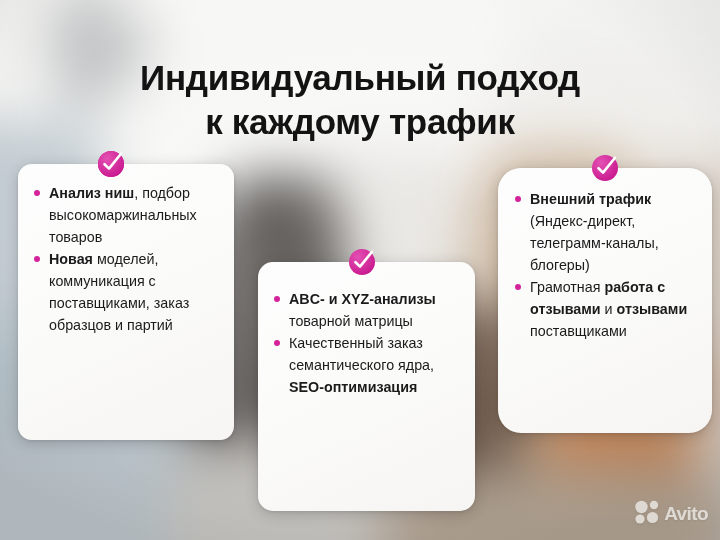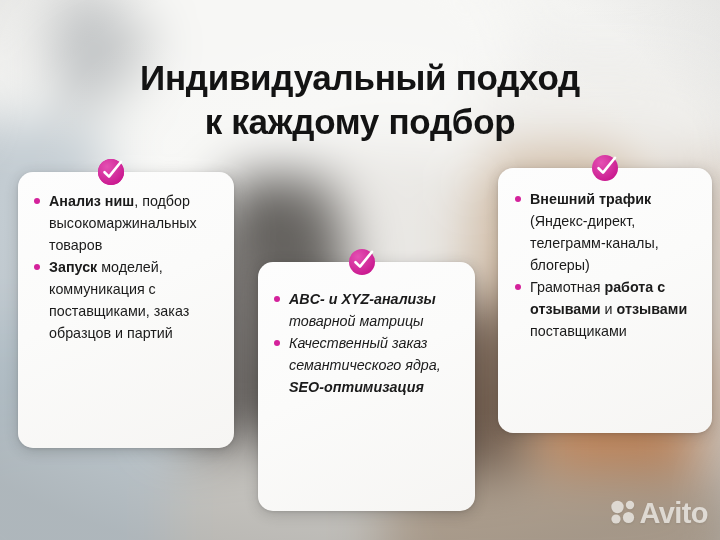--- a/index.html
+++ b/index.html
@@ -137,23 +137,23 @@
   }
   .title .line { display: block; }
 
   
   .card {
     position: absolute;
     background: linear-gradient(155deg, #fdfdfd 0%, #fbfbfa 45%, #f6f5f3 100%);
     border-radius: 15px;
     box-shadow: 0 3px 14px rgba(40,40,40,0.22), 0 1px 3px rgba(40,40,40,0.12);
   }
-  .card-left   { left: 18px;  top: 172px; width: 216px; height: 276px; }
-  .card-center { left: 258px; top: 262px; width: 217px; height: 249px; font-style: italic; }
-  .card-right  { left: 498px; top: 168px; width: 214px; height: 265px; }
+  .card-left   { left: 18px;  top: 164px; width: 216px; height: 276px; border-radius: 14px; }
+  .card-center { left: 258px; top: 262px; width: 217px; height: 249px; }
+  .card-right  { left: 498px; top: 168px; width: 214px; height: 265px; border-radius: 23px; }
 
   .badge {
     position: absolute;
     width: 28px;
     height: 28px;
     top: -14px;
   }
   .badge svg { display: block; overflow: visible; }
 
   .bullets {
@@ -195,21 +195,21 @@
     bottom: 12px;
     display: flex;
     align-items: center;
     gap: 4px;
     opacity: 0.72;
     filter: drop-shadow(0 1px 1px rgba(0,0,0,0.12));
   }
   .watermark .wm-dots { display: block; }
   .watermark .wm-text {
     color: #f4f3f0;
-    font-size: 29px;
+    font-size: 19px;
     font-weight: bold;
     letter-spacing: -0.6px;
     line-height: 29px;
   }
 </style>
 </head>
 <body>
 
 <div id="stage">
 
@@ -230,40 +230,40 @@
     <div class="blob b-rightfar"></div>
     <div class="blob b-rightbeige"></div>
     <div class="blob b-rightdark"></div>
     <div class="blob b-rightorange"></div>
     <div class="blob b-bottomdark"></div>
   </div>
   <div class="bg-layer bg-vignette"></div>
 
   <h1 class="title">
     <span class="line">Индивидуальный подход</span>
-    <span class="line">к каждому подбор</span>
+    <span class="line">к каждому трафик</span>
   </h1>
 
   <div class="card card-left">
     <div class="badge" style="left:79px;">
       <svg width="28" height="28" viewBox="0 0 28 28">
         <circle cx="14" cy="14" r="13" fill="#d4229b"></circle>
         <circle cx="14" cy="14" r="13" fill="url(#g1)"></circle>
         <defs>
           <radialGradient id="g1" cx="0.35" cy="0.3" r="0.8">
             <stop offset="0%" stop-color="#e451b3"></stop>
             <stop offset="100%" stop-color="#c7148c"></stop>
           </radialGradient>
         </defs>
         <path d="M7.5 14.2 L12 18.6 L24 3.8" fill="none" stroke="#ffffff" stroke-width="2.6" stroke-linecap="round" stroke-linejoin="round"></path>
       </svg>
     </div>
     <ul class="bullets">
       <li><b>Анализ ниш</b><span>, подбор высокомаржинальных товаров</span></li>
-      <li><b>Запуск</b><span> моделей, коммуникация с поставщиками, заказ образцов и партий</span></li>
+      <li><b>Новая</b><span> моделей, коммуникация с поставщиками, заказ образцов и партий</span></li>
     </ul>
   </div>
 
   <div class="card card-center">
     <div class="badge" style="left:90px;">
       <svg width="28" height="28" viewBox="0 0 28 28">
         <circle cx="14" cy="14" r="13" fill="url(#g2)"></circle>
         <defs>
           <radialGradient id="g2" cx="0.35" cy="0.3" r="0.8">
             <stop offset="0%" stop-color="#e451b3"></stop>

